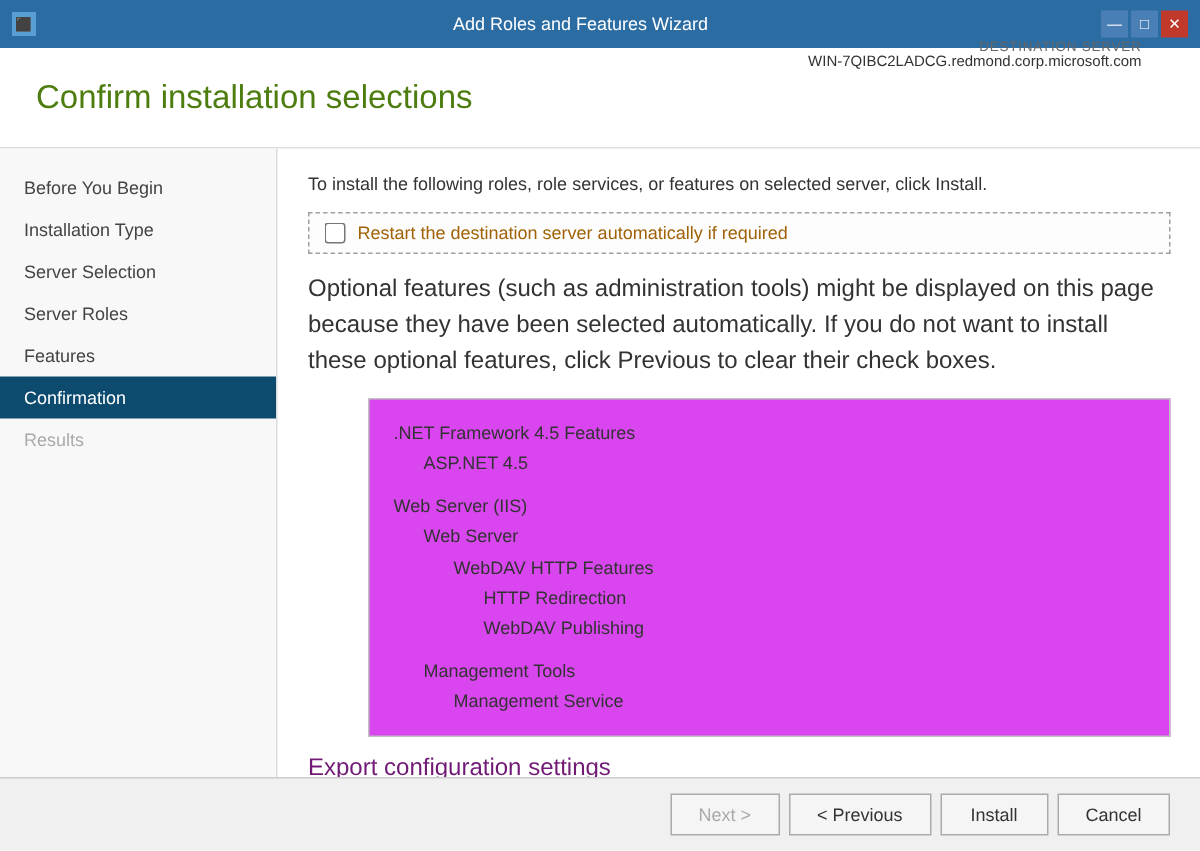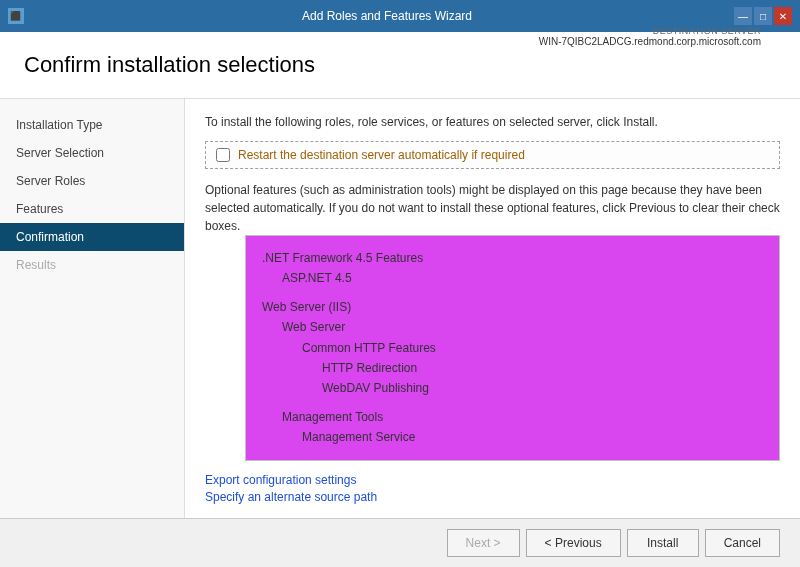--- a/index.html
+++ b/index.html
@@ -69,21 +69,21 @@
 
     
     .wizard-header {
       background: white;
       padding: 20px 39px 16px 24px;
       border-bottom: 1px solid #ddd;
     }
     .wizard-header h1 {
       font-size: 22px;
       font-weight: 300;
-      color: #000000;
+      color: #4d7c0f;
       margin-bottom: 4px;
     }
     .dest-server {
       float: right;
       text-align: right;
       font-size: 10px;
       color: #333;
       margin-top: -26px;
     }
     .dest-server .label {
@@ -150,22 +150,23 @@
       width: 14px;
       height: 14px;
     }
     .checkbox-row label {
       font-size: 12px;
       color: #a16207;
     }
 
     
     .optional-text {
-      font-size: 12px;
-      color: #333;
+      font-size: 16px;
+      color: #333;
+      margin-bottom: 12px;
       line-height: 1.5;
     }
 
     
     .features-box {
       border: 1px solid #c0c0c0;
       padding: 12px 16px;
       margin-bottom: 12px;
       background: #d946ef;
       min-height: 180px;
@@ -179,23 +180,23 @@
     .feature-item.indent1 { padding-left: 20px; }
     .feature-item.indent2 { padding-left: 40px; }
     .feature-item.indent3 { padding-left: 60px; }
 
     
     .links-section {
       margin-top: 8px;
     }
     .links-section a {
       display: block;
-      color: #1d4ed8;
+      color: #701a75;
       text-decoration: none;
-      font-size: 12px;
+      font-size: 16px;
       margin-bottom: 3px;
       cursor: pointer;
     }
 
     
     .wizard-footer {
       background: #f0f0f0;
       border-top: 1px solid #ccc;
       padding: 10px 20px;
       display: flex;
@@ -242,20 +243,23 @@
       <div class="label">DESTINATION SERVER</div>
       <div>WIN-7QIBC2LADCG.redmond.corp.microsoft.com</div>
     </div>
     <h1>Confirm installation selections</h1>
   </div>
 
   <div class="wizard-body">
 
     <div class="sidebar">
       <div class="sidebar-item">
+        <span>Before You Begin</span>
+      </div>
+      <div class="sidebar-item">
         <span>Installation Type</span>
       </div>
       <div class="sidebar-item">
         <span>Server Selection</span>
       </div>
       <div class="sidebar-item">
         <span>Server Roles</span>
       </div>
       <div class="sidebar-item">
         <span>Features</span>
@@ -278,21 +282,21 @@
       </div>
 
       <p class="optional-text">Optional features (such as administration tools) might be displayed on this page because they have been selected automatically. If you do not want to install these optional features, click Previous to clear their check boxes.</p>
 
       <div class="features-box">
         <div class="feature-item">.NET Framework 4.5 Features</div>
         <div class="feature-item indent1">ASP.NET 4.5</div>
         <div style="height:8px;"></div>
         <div class="feature-item">Web Server (IIS)</div>
         <div class="feature-item indent1">Web Server</div>
-        <div class="feature-item indent2">Common HTTP Features</div>
+        <div class="feature-item indent2">WebDAV HTTP Features</div>
         <div class="feature-item indent3">HTTP Redirection</div>
         <div class="feature-item indent3">WebDAV Publishing</div>
         <div style="height:8px;"></div>
         <div class="feature-item indent1">Management Tools</div>
         <div class="feature-item indent2">Management Service</div>
       </div>
 
       <div class="links-section">
         <a>Export configuration settings</a>
         <a>Specify an alternate source path</a>

